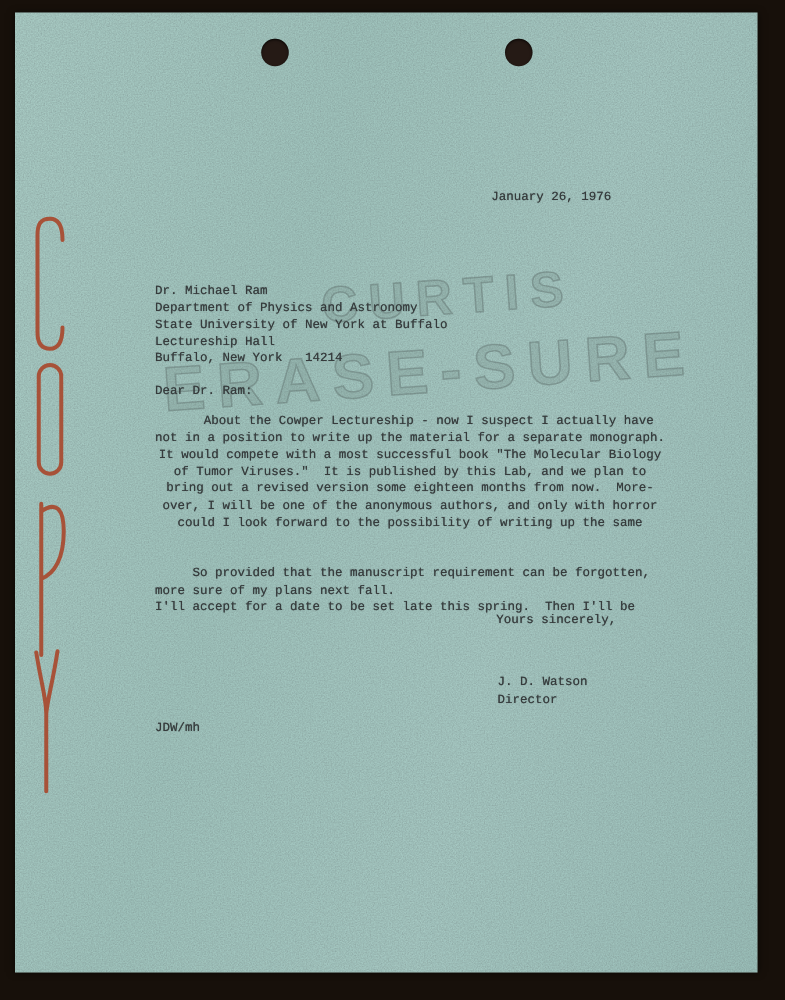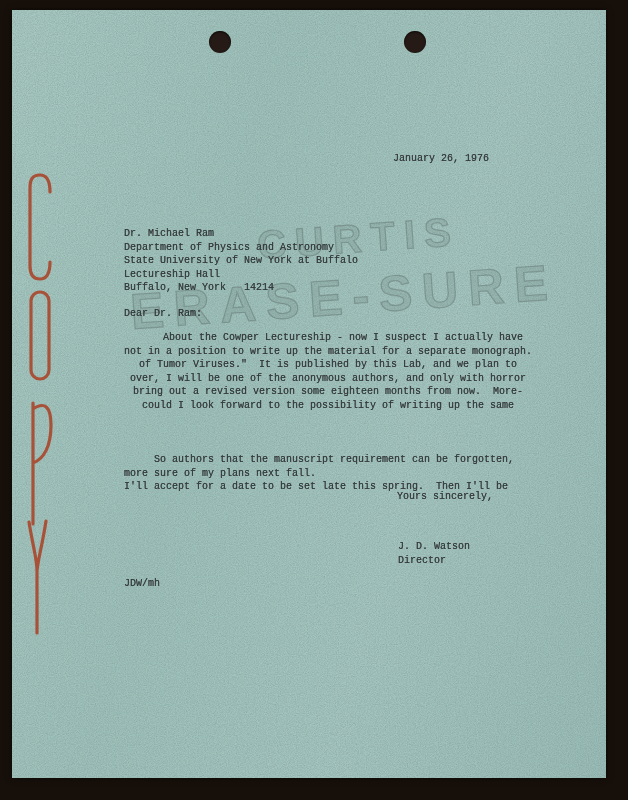--- a/index.html
+++ b/index.html
@@ -106,28 +106,29 @@
     <div class="tline">State University of New York at Buffalo</div>
     <div class="tline">Lectureship Hall</div>
     <div class="tline">Buffalo, New York   14214</div>
   </div>
 
   <div class="typed salutation">Dear Dr. Ram:</div>
 
   <div class="block para1">
     <div class="tline">     About the Cowper Lectureship - now I suspect I actually have</div>
     <div class="tline">not in a position to write up the material for a separate monograph.</div>
+    <div class="tline">It would compete with a most successful book "The Molecular Biology</div>
     <div class="tline">of Tumor Viruses."  It is published by this Lab, and we plan to</div>
+    <div class="tline">bring out a revised version some eighteen months from now.  More-</div>
     <div class="tline">over, I will be one of the anonymous authors, and only with horror</div>
-    <div class="tline">bring out a revised version some eighteen months from now.  More-</div>
     <div class="tline">could I look forward to the possibility of writing up the same</div>
   </div>
 
   <div class="block para2">
-    <div class="tline">     So authors that the manuscript requirement can be forgotten,</div>
+    <div class="tline">     So provided that the manuscript requirement can be forgotten,</div>
     <div class="tline">more sure of my plans next fall.</div>
     <div class="tline">I'll accept for a date to be set late this spring.  Then I'll be</div>
   </div>
 
   <div class="typed closing">Yours sincerely,</div>
   <div class="typed sig-name">J. D. Watson</div>
   <div class="typed sig-title">Director</div>
   <div class="typed initials">JDW/mh</div>
 
 </div>

